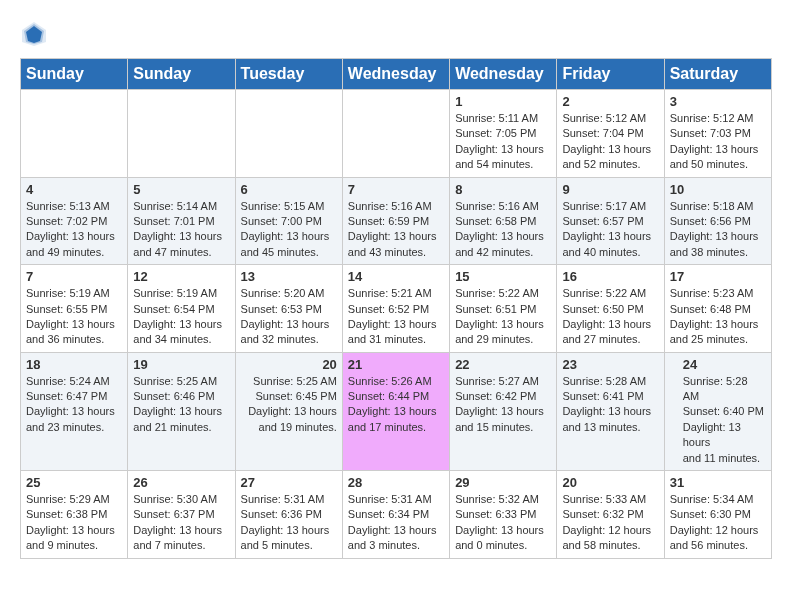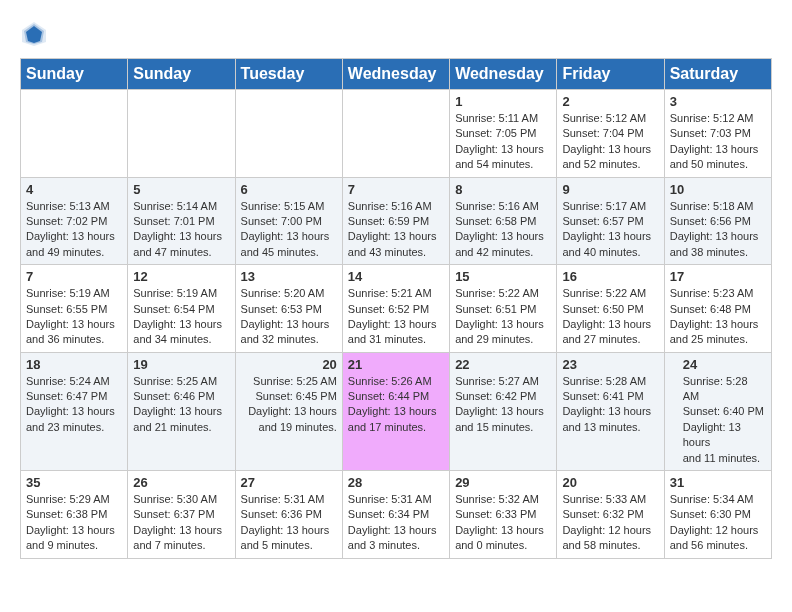--- a/index.html
+++ b/index.html
@@ -217,21 +217,21 @@
           <span class="day-number">23</span>
           <div class="cell-content">Sunrise: 5:28 AM<br>Sunset: 6:41 PM<br>Daylight: 13 hours<br>and 13 minutes.</div>
         </td>
         <td style="background: rgb(240, 244, 248); padding-left: 18px;">
           <span class="day-number">24</span>
           <div class="cell-content">Sunrise: 5:28 AM<br>Sunset: 6:40 PM<br>Daylight: 13 hours<br>and 11 minutes.</div>
         </td>
       </tr>
       <tr>
         <td>
-          <span class="day-number">35</span>
+          <span class="day-number">25</span>
           <div class="cell-content">Sunrise: 5:29 AM<br>Sunset: 6:38 PM<br>Daylight: 13 hours<br>and 9 minutes.</div>
         </td>
         <td>
           <span class="day-number">26</span>
           <div class="cell-content">Sunrise: 5:30 AM<br>Sunset: 6:37 PM<br>Daylight: 13 hours<br>and 7 minutes.</div>
         </td>
         <td>
           <span class="day-number">27</span>
           <div class="cell-content">Sunrise: 5:31 AM<br>Sunset: 6:36 PM<br>Daylight: 13 hours<br>and 5 minutes.</div>
         </td>

